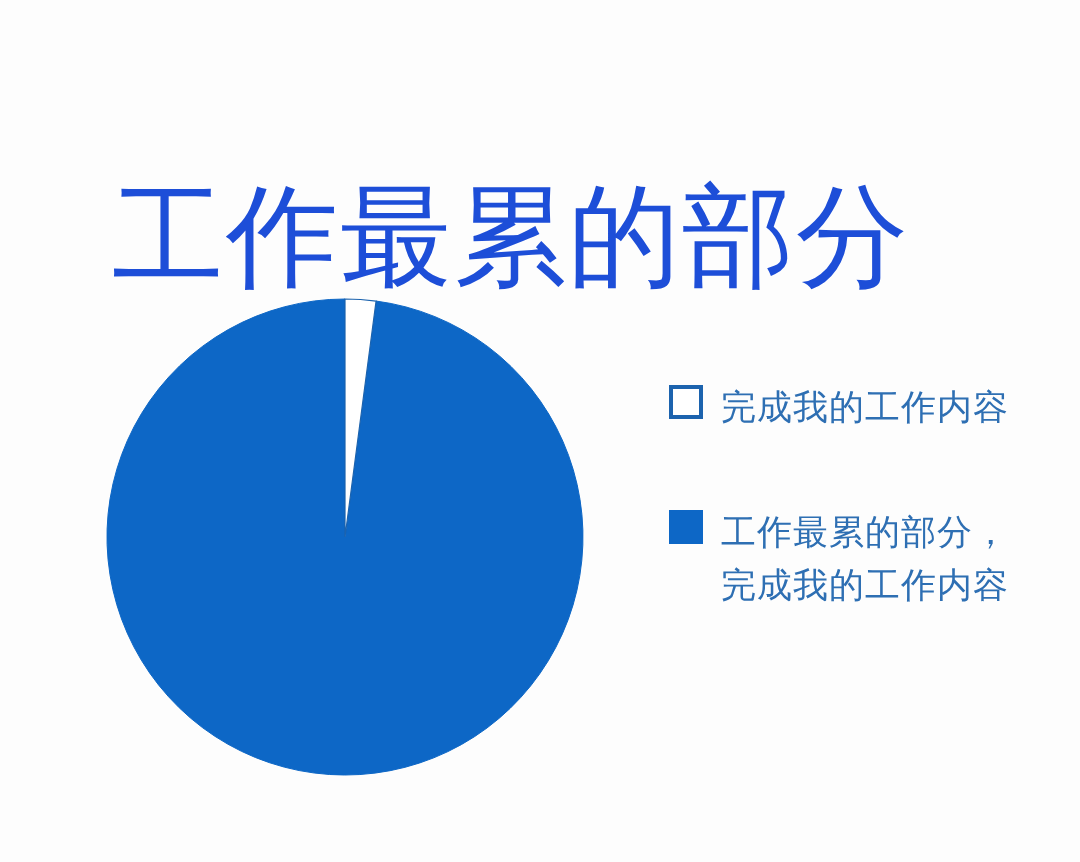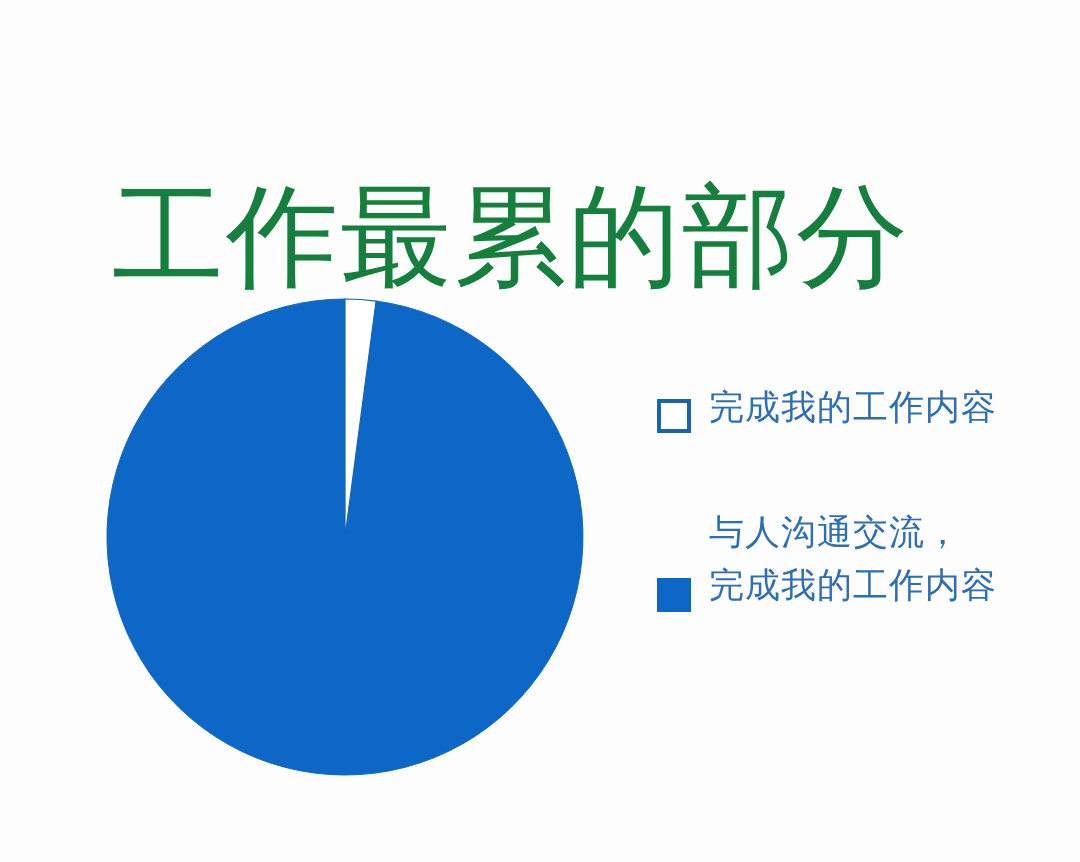--- a/index.html
+++ b/index.html
@@ -23,21 +23,21 @@
 
   
   .slide-title {
     position: absolute;
     left: 112px;
     top: 102px;
     font-size: 112px;
     line-height: 1.08;
     font-weight: 400;
     letter-spacing: 2px;
-    color: #15803d;
+    color: #1d4ed8;
     white-space: nowrap;
   }
 
   
   .chart-area {
     position: absolute;
     left: 107px;
     top: 299px;
     width: 476px;
     height: 476px;
@@ -51,22 +51,23 @@
 
   
   .legend {
     position: absolute;
     left: 657px;
     top: 380px;
     width: 400px;
   }
   .legend-item {
     display: flex;
-    align-items: flex-end;
+    align-items: flex-start;
     margin-bottom: 72px;
+    margin-left: 12px;
   }
   .legend-item:last-child {
     margin-bottom: 0;
   }
   .legend-swatch {
     flex: 0 0 auto;
     width: 34px;
     height: 34px;
     margin-top: 5px;
     margin-right: 18px;
@@ -113,20 +114,20 @@
     <div class="legend-item">
       <span class="legend-swatch outline"></span>
       <span class="legend-label">
         <span class="line">完成我的工作内容</span>
       </span>
     </div>
 
     <div class="legend-item">
       <span class="legend-swatch filled"></span>
       <span class="legend-label">
-        <span class="line">与人沟通交流，</span>
+        <span class="line">工作最累的部分，</span>
         <span class="line">完成我的工作内容</span>
       </span>
     </div>
 
   </div>
 
 </div>
 
 </body></html>

